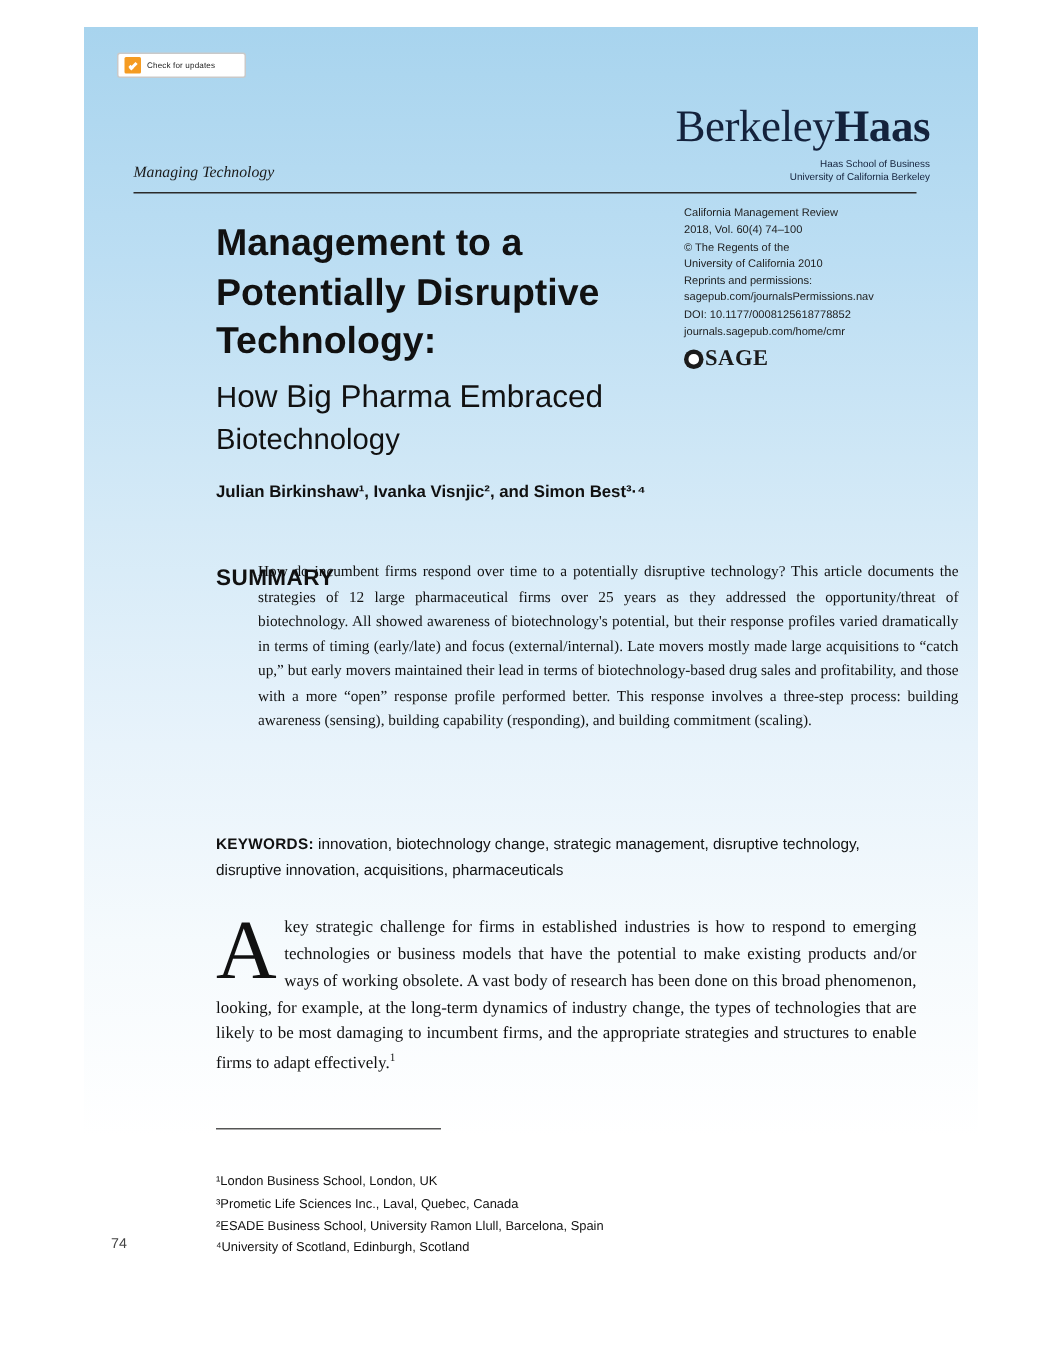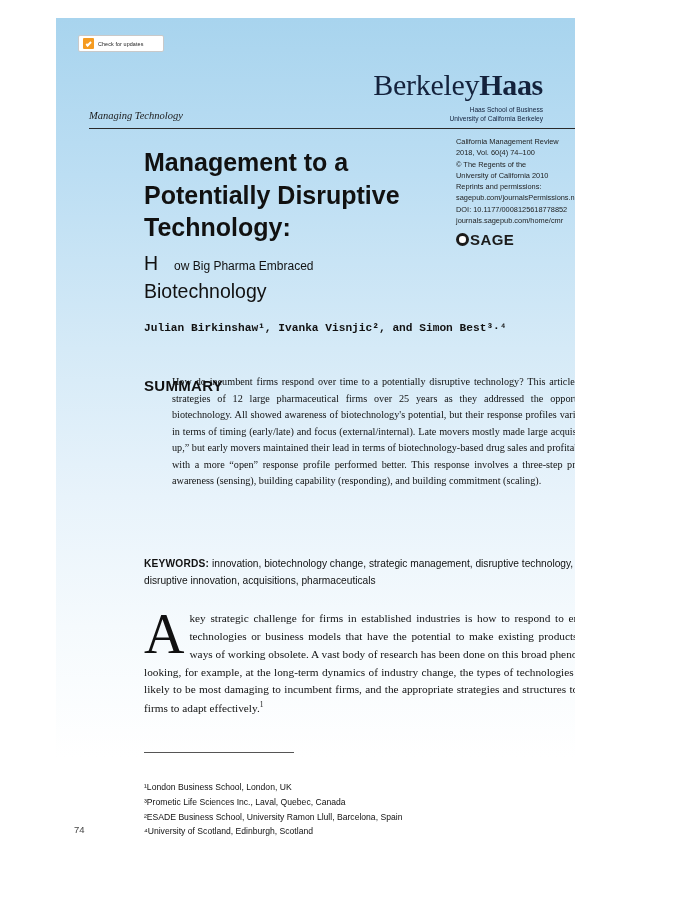--- a/index.html
+++ b/index.html
@@ -10,21 +10,21 @@
     width: 700px;
     height: 906px;
     background: #ffffff;
     font-family: "Liberation Sans", sans-serif;
     overflow: hidden;
   }
   .page {
     position: absolute;
     left: 56px;
     top: 18px;
-    width: 519px;
+    width: 596px;
     height: 870px;
     
     background: linear-gradient(to bottom, #a8d4ee 0%, #bcdef3 18%, #d5eaf7 38%, #e8f3fb 55%, #f5fafd 70%, #ffffff 85%, #ffffff 100%);
     overflow: hidden;
   }
 
   
   .crossmark {
     position: absolute;
     left: 22px;
@@ -128,21 +128,21 @@
     width: 160px;
     font-size: 7.4px;
     line-height: 1.52;
     color: #1d1d1d;
     font-family: "Liberation Sans", sans-serif;
   }
   .sage {
     margin-top: 6px;
     display: flex;
     align-items: center;
-    font-family: Liberation Sans, sans-serif;
+    font-family: Liberation Serif, serif;
   }
   .sage-circle {
     width: 13px;
     height: 13px;
     border-radius: 50%;
     background: #1b1b1b;
     display: inline-block;
     position: relative;
     margin-right: 1px;
   }
@@ -180,31 +180,30 @@
     position: absolute;
     left: 88px;
     top: 232px;
     width: 330px;
     font-family: "Liberation Sans", sans-serif;
     font-size: 19.5px;
     color: #111;
     line-height: 1.42;
   }
   .subtitle .sc {
-    font-size: 12px;
-    margin-left: 16px;
+    font-size: 21px;
   }
 
   
   .authors {
     position: absolute;
     left: 88px;
     top: 304px;
     width: 470px;
-    font-family: Liberation Mono, monospace;
+    font-family: Liberation Sans, sans-serif;
     font-weight: bold;
     font-size: 11.2px;
     color: #111;
   }
 
   
   .sec-head {
     position: absolute;
     font-family: "Liberation Sans", sans-serif;
     font-weight: bold;

